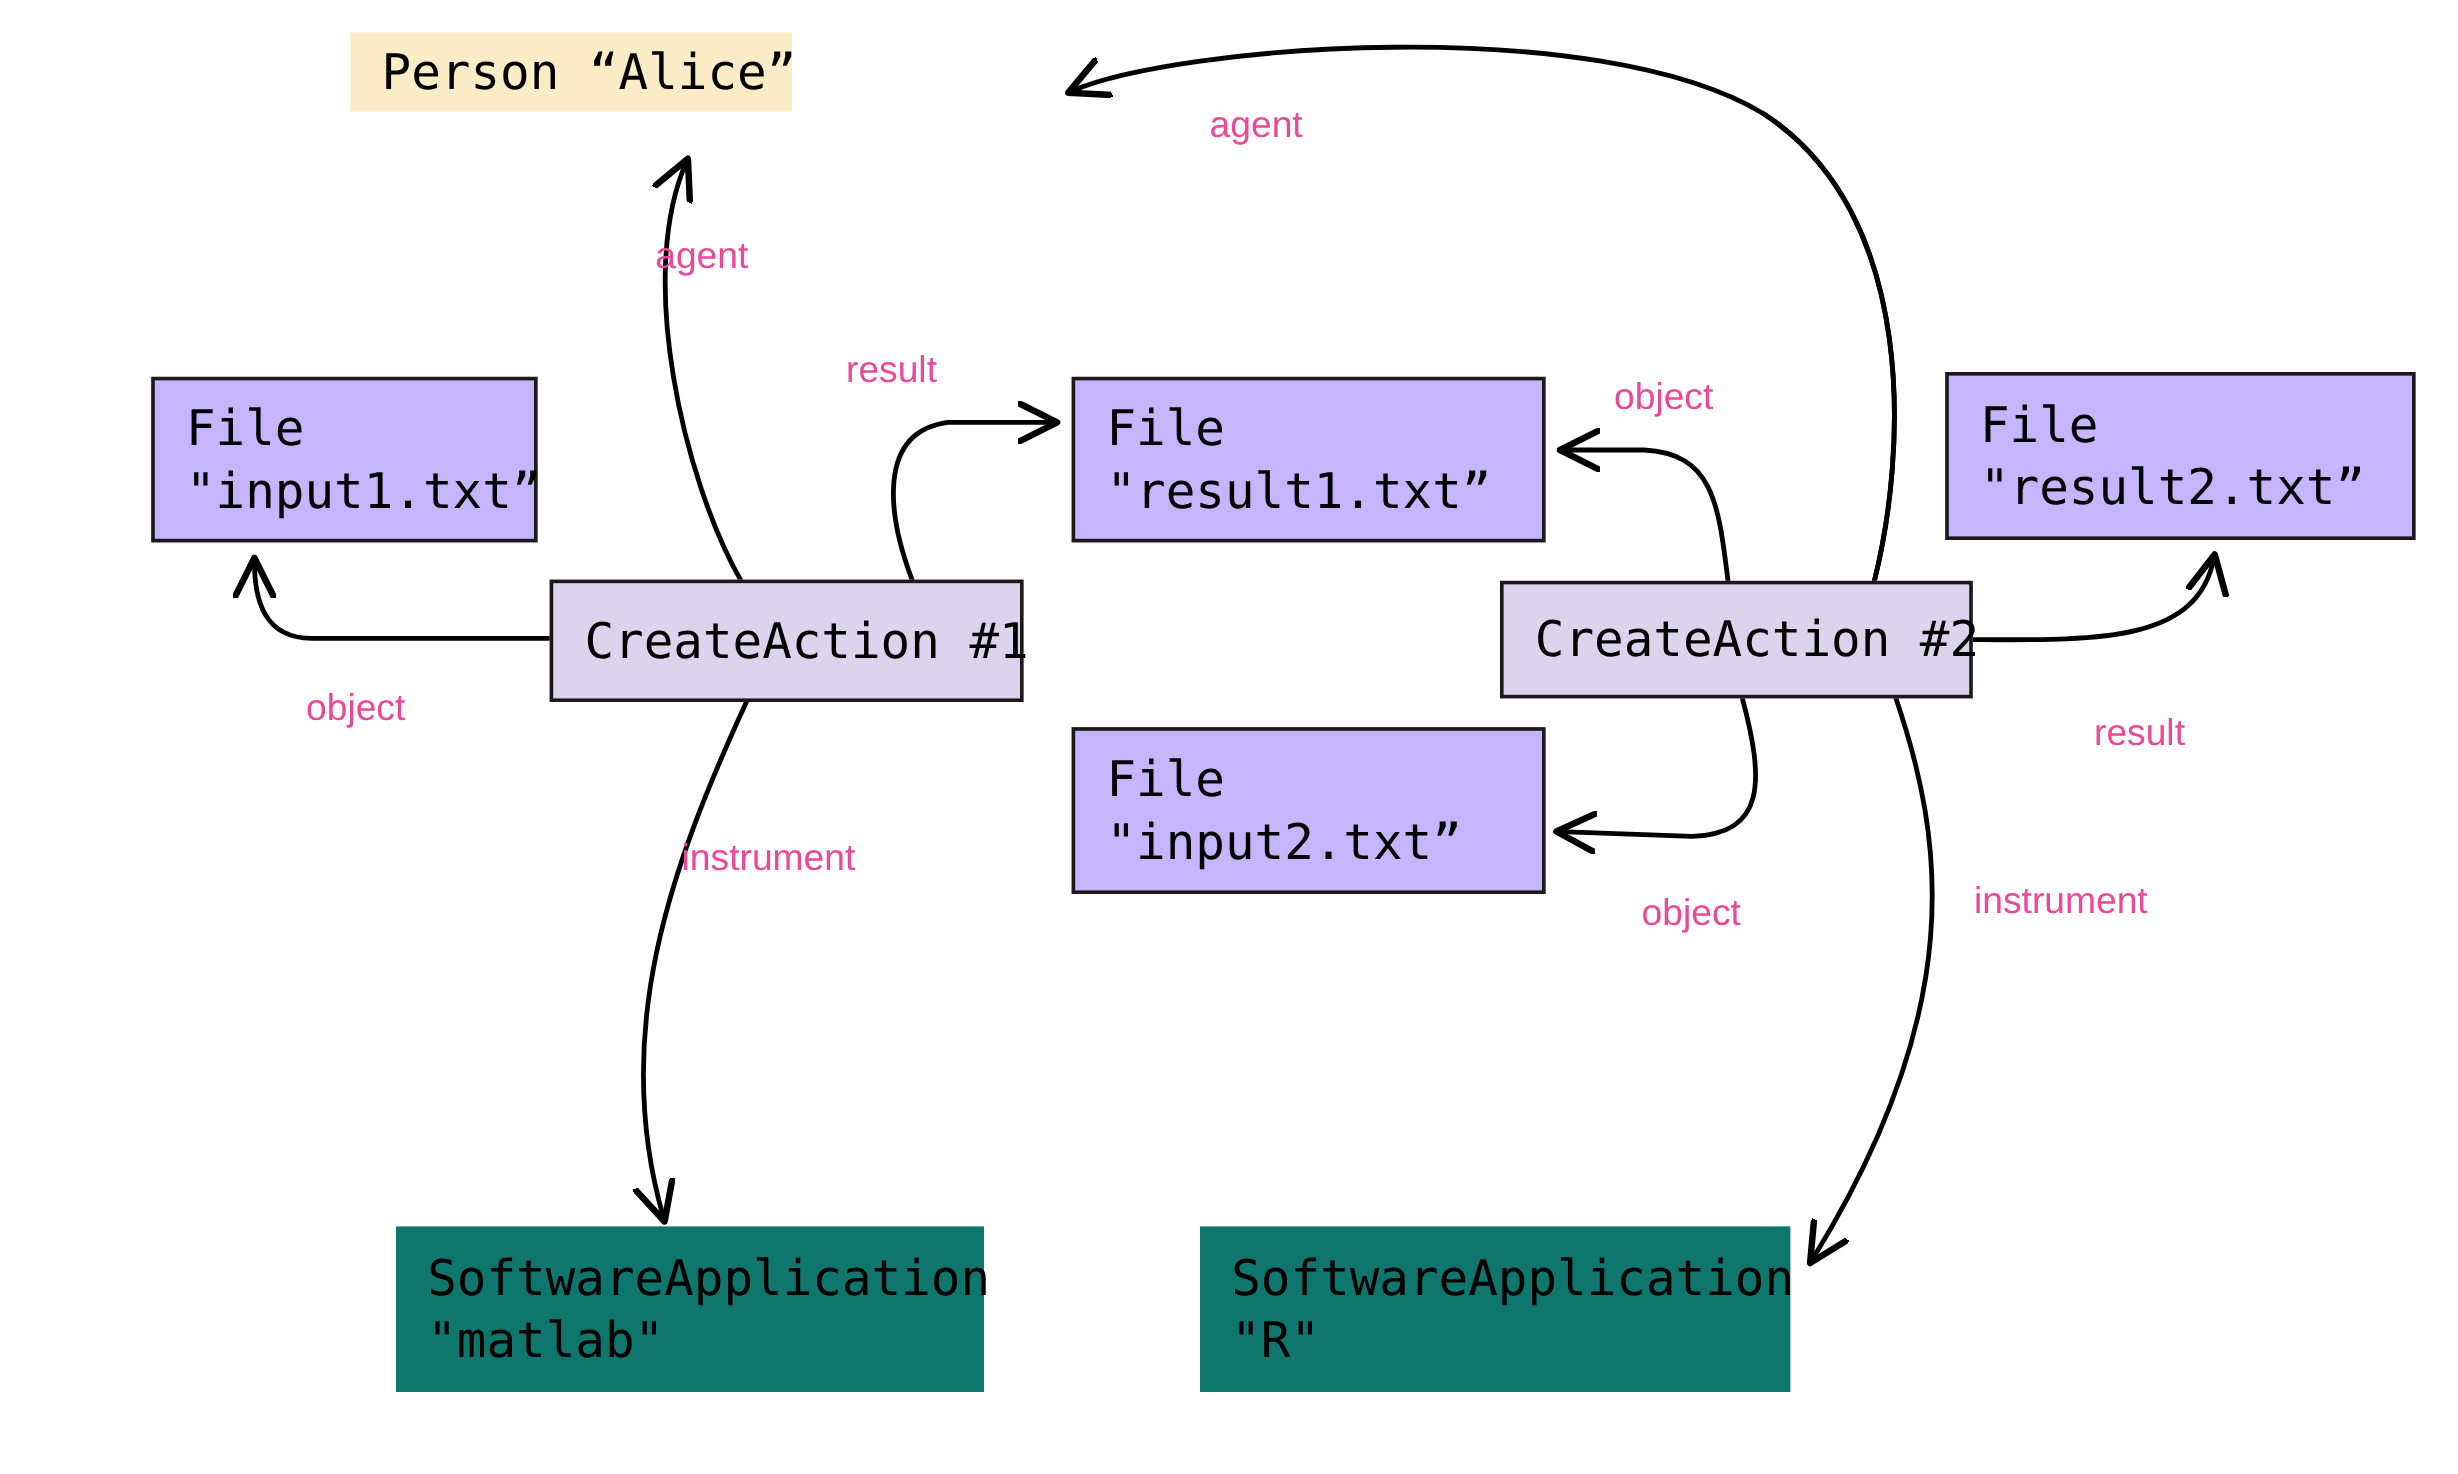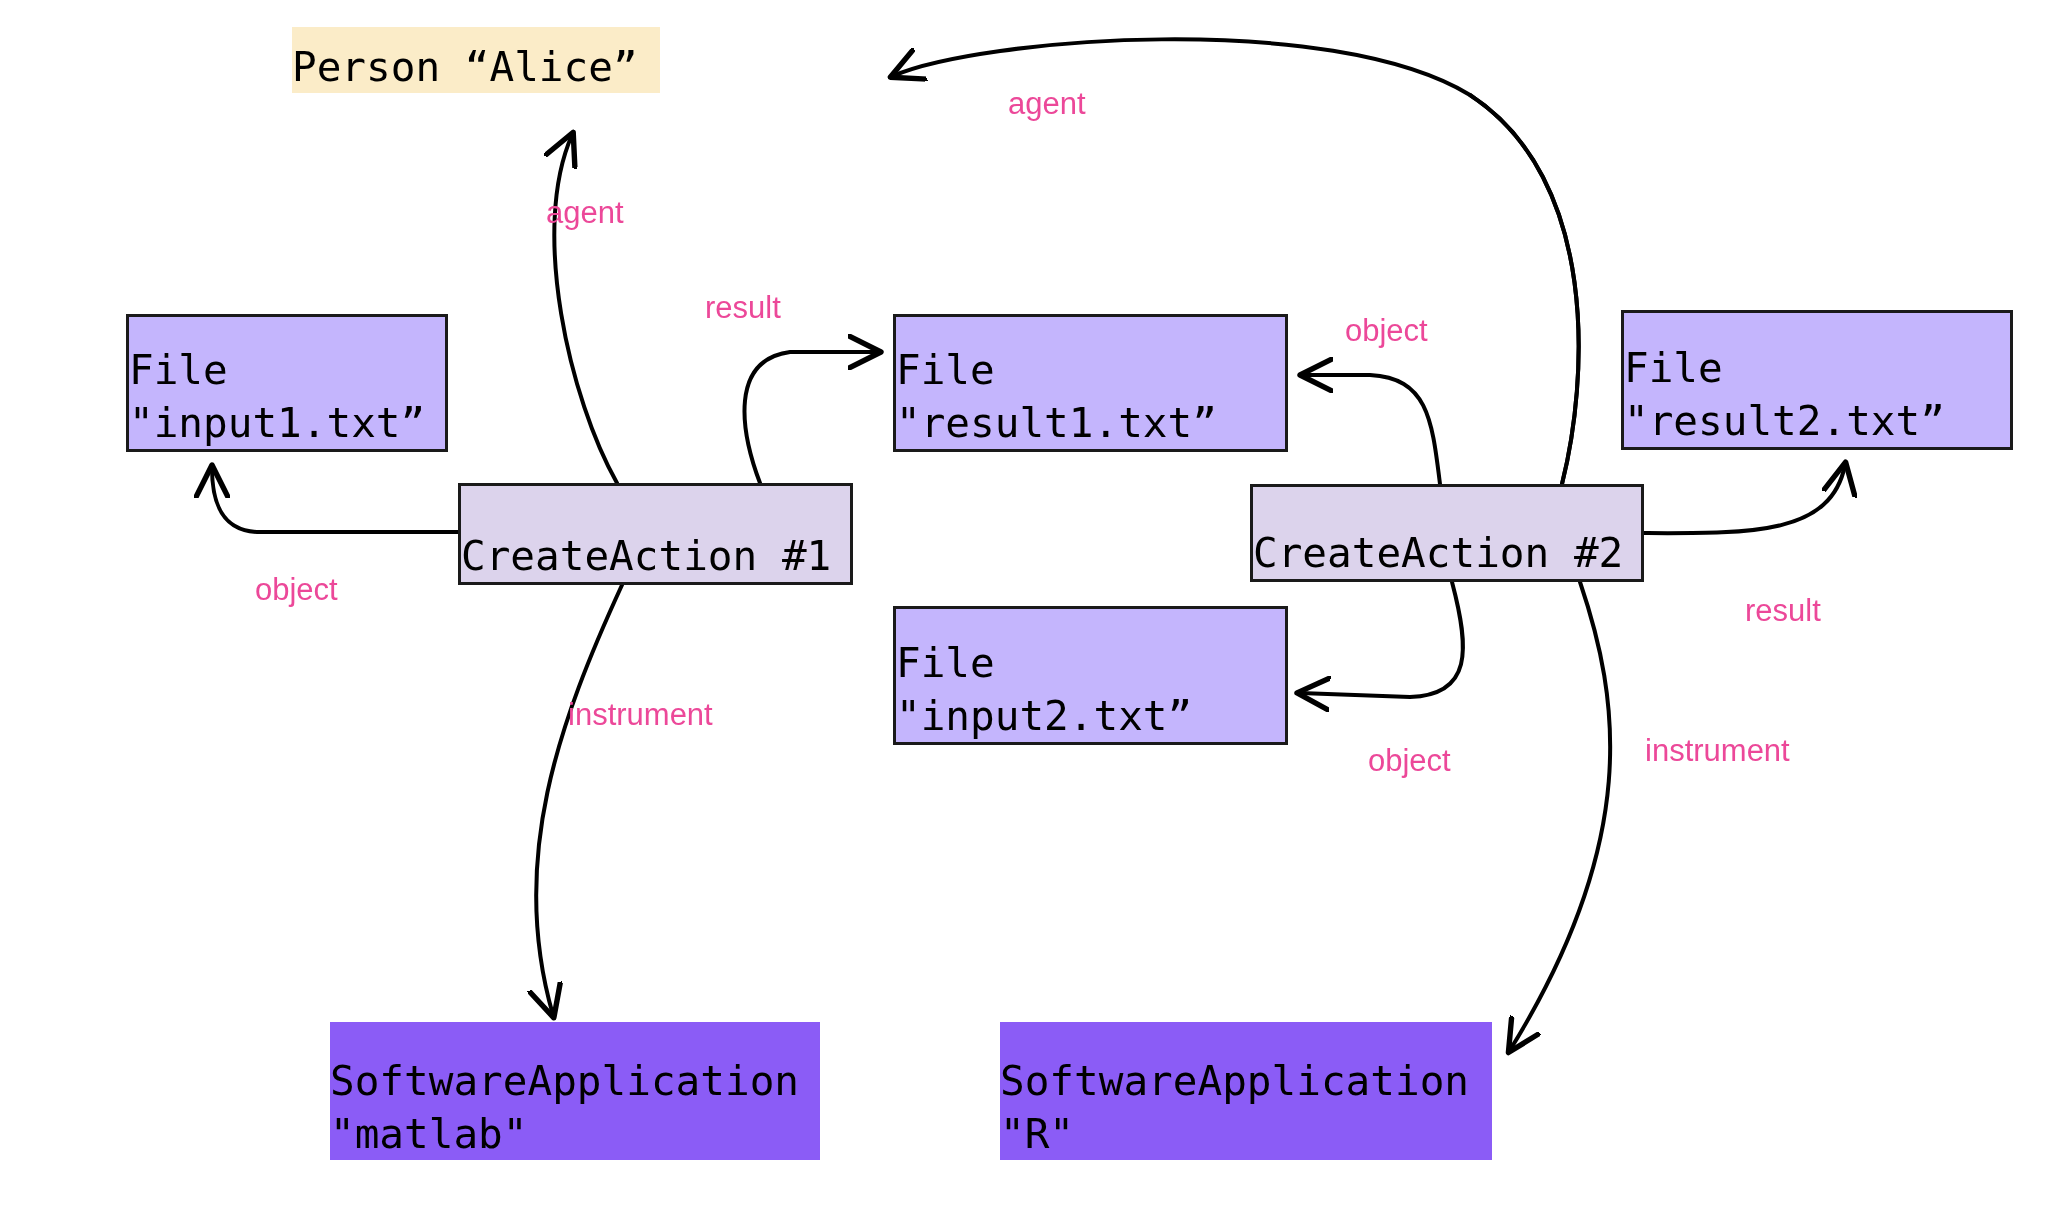--- a/index.html
+++ b/index.html
@@ -22,42 +22,43 @@
     top: 0;
     width: 2048px;
     height: 1228px;
     pointer-events: none;
   }
   .node {
     position: absolute;
     box-sizing: border-box;
     display: flex;
     flex-direction: column;
-    justify-content: flex-end;
+    justify-content: center;
     font-family: "DejaVu Sans Mono", monospace;
     font-size: 41px;
     line-height: 1.28;
     color: #000000;
+    padding-left: 26px;
     white-space: pre;
     letter-spacing: 0px;
   }
   .node.entity {
     background: #c4b5fd;
     border: 3px solid #1a1a1a;
   }
   .node.activity {
     background: #dcd3ec;
     border: 3px solid #1a1a1a;
   }
   .node.agent {
     background: #fbecc8;
     border: none;
   }
   .node.software {
-    background: #8b5cf6;
+    background: #0f766e;
     border: none;
   }
   .node .ln {
     display: block;
   }
   .edge-label {
     position: absolute;
     font-family: Liberation Sans, sans-serif;
     font-size: 31px;
     color: #ec4899;

